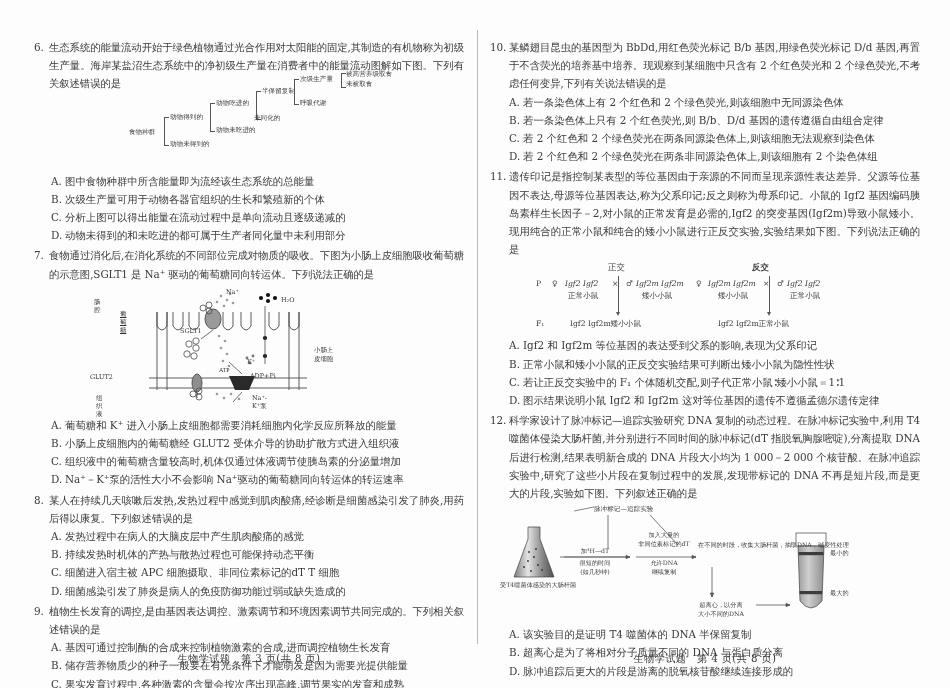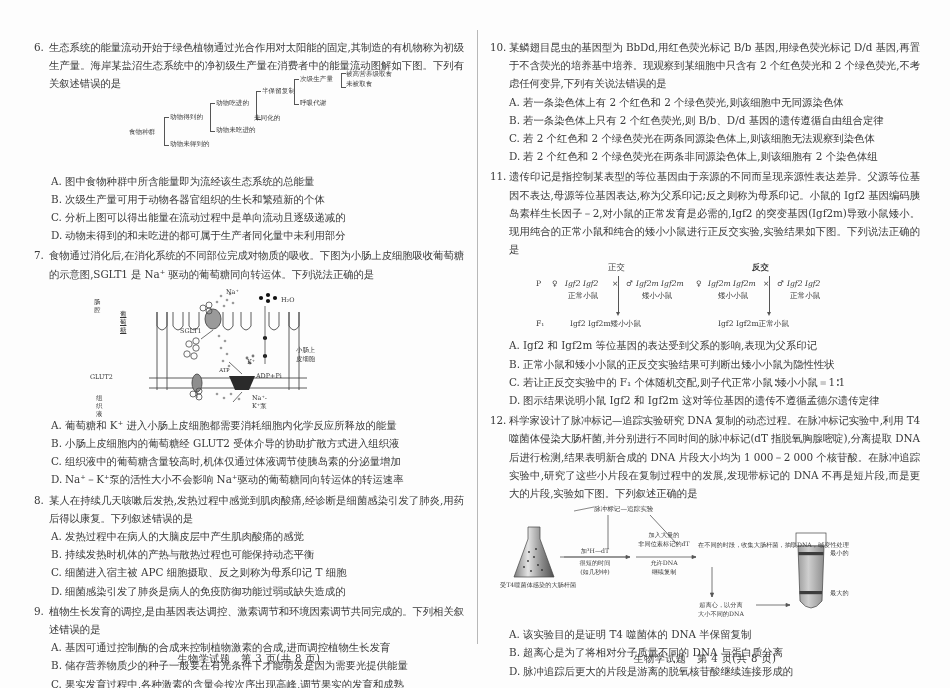--- a/index.html
+++ b/index.html
@@ -268,43 +268,43 @@
 
           <text x="90" y="86" font-size="6" fill="#333" font-family="'Liberation Serif',serif">ATP</text>
         </svg>
 
         <div style="position:absolute; font-size:6.4px; line-height:8px; color:#333;">
           <span style="position:absolute; left:60px; top:12px;">肠腔</span>
           <span style="position:absolute; left:86px; top:24px;text-decoration:underline;">葡萄糖</span>
           <span style="position:absolute; left:192px; top:2px;">Na⁺</span>
           <span style="position:absolute; left:247px; top:10px;">H₂O</span>
           <span style="position:absolute; left:146px; top:41px;">SGLT1</span>
-          <span style="position:absolute; left:262px; top:60px; width:24px; line-height:9px;">小肠上皮细胞</span>
+          <span style="position:absolute; left:280px; top:60px; width:24px; line-height:9px;">小肠上皮细胞</span>
           <span style="position:absolute; left:56px; top:87px;text-align:center;">GLUT2</span>
           <span style="position:absolute; left:213px; top:72px;">K⁺</span>
-          <span style="position:absolute; left:222px; top:86px;text-align:center;">ADP+Pi</span>
+          <span style="position:absolute; left:216px; top:86px;text-align:center;">ADP+Pi</span>
           <span style="position:absolute; left:218px; top:108px;">Na⁺-K⁺泵</span>
           <span style="position:absolute; left:62px; top:108px;text-align:right;">组织液</span>
         </div>
       </div>
 
       <span class="opt"><span class="ol">A.</span><span>葡萄糖和 K⁺ 进入小肠上皮细胞都需要消耗细胞内化学反应所释放的能量</span></span>
       <span class="opt"><span class="ol">B.</span><span>小肠上皮细胞内的葡萄糖经 GLUT2 受体介导的协助扩散方式进入组织液</span></span>
       <span class="opt"><span class="ol">C.</span><span>组织液中的葡萄糖含量较高时,机体仅通过体液调节使胰岛素的分泌量增加</span></span>
       <span class="opt"><span class="ol">D.</span><span>Na⁺－K⁺泵的活性大小不会影响 Na⁺驱动的葡萄糖同向转运体的转运速率</span></span>
     </div>
 
     <div class="q">
       <div class="q-body">
         <span class="q-num">8.</span>
         <span class="q-stem">某人在持续几天咳嗽后发热,发热过程中感觉到肌肉酸痛,经诊断是细菌感染引发了肺炎,用药后得以康复。下列叙述错误的是</span>
       </div>
       <span class="opt"><span class="ol">A.</span><span>发热过程中在病人的大脑皮层中产生肌肉酸痛的感觉</span></span>
       <span class="opt"><span class="ol">B.</span><span>持续发热时机体的产热与散热过程也可能保持动态平衡</span></span>
-      <span class="opt"><span class="ol">C.</span><span>细菌进入宿主被 APC 细胞摄取、反之则称为母系印记 T 细胞</span></span>
+      <span class="opt"><span class="ol">C.</span><span>细菌进入宿主被 APC 细胞摄取、非同位素标记的dT T 细胞</span></span>
       <span class="opt"><span class="ol">D.</span><span>细菌感染引发了肺炎是病人的免疫防御功能过弱或缺失造成的</span></span>
     </div>
 
     <div class="q">
       <div class="q-body">
         <span class="q-num">9.</span>
         <span class="q-stem">植物生长发育的调控,是由基因表达调控、激素调节和环境因素调节共同完成的。下列相关叙述错误的是</span>
       </div>
       <span class="opt"><span class="ol">A.</span><span>基因可通过控制酶的合成来控制植物激素的合成,进而调控植物生长发育</span></span>
       <span class="opt"><span class="ol">B.</span><span>储存营养物质少的种子一般要在有光条件下才能萌发是因为需要光提供能量</span></span>

